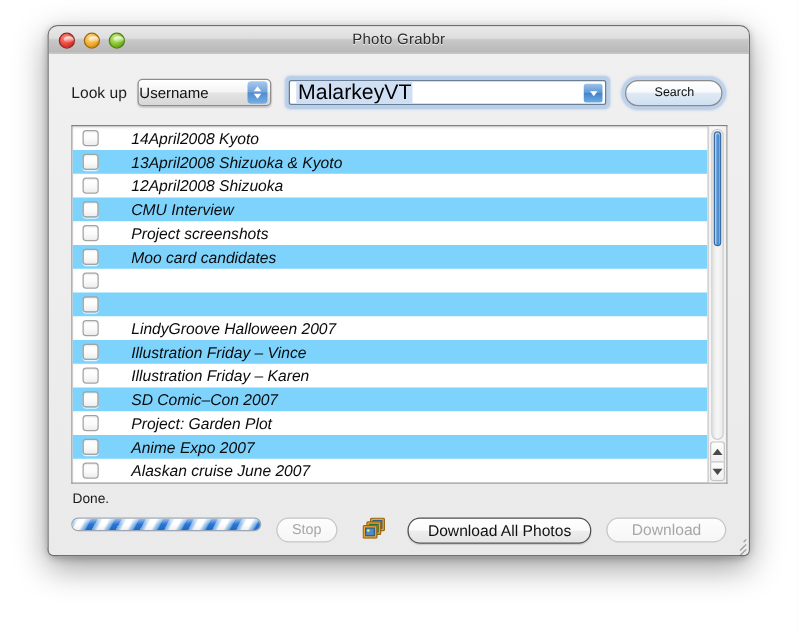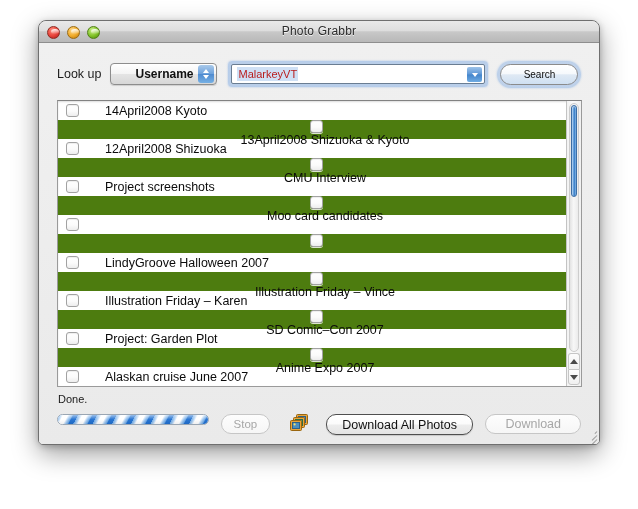--- a/index.html
+++ b/index.html
@@ -97,22 +97,21 @@
     margin-left: 9px;
     width: 107px; height: 22px;
     border-radius: 4px;
     border: 1px solid #8d8d8d;
     background: linear-gradient(to bottom,#ffffff 0%,#f4f4f4 48%,#e4e4e4 52%,#d7d7d7 100%);
     box-shadow: 0 1px 1px rgba(0,0,0,0.14), inset 0 1px 0 #ffffff;
     display: flex; align-items: center;
   }
   #popup-value {
     font-size: 12px; color: #101010;
-    margin-left: 24px;
-    font-weight: bold;
+    margin-left: 0;
   }
   #popup-arrows {
     position: absolute; right: 2px; top: 1px;
     width: 16px; height: 18px;
     border-radius: 3px;
     background: linear-gradient(to bottom,#a9c9ea 0%,#6fa3dc 48%,#4f8bd0 52%,#76b0e4 100%);
     display: flex; flex-direction: column;
     align-items: center; justify-content: center;
   }
   .arrow-up, .arrow-dn {
@@ -136,21 +135,21 @@
   #combo {
     position: relative;
     width: 100%; height: 100%;
     border-radius: 2px;
     border: 1px solid #6a7d92;
     background: #ffffff;
     display: flex; align-items: center;
     overflow: hidden;
   }
   #combo-text {
-    font-size: 11px; color: #b91c1c;
+    font-size: 17px; color: #000000;
     margin-left: 5px;
     background: #cfe0f5;
     padding: 1px 1px 1px 1px;
   }
   #combo-arrow {
     position: absolute; right: 2px; top: 2px;
     width: 15px; height: 15px;
     border-radius: 2px;
     background: linear-gradient(to bottom,#9cc2e8 0%,#5e97d6 48%,#4385cc 52%,#6fabe2 100%);
     display: flex; align-items: center; justify-content: center;
@@ -190,22 +189,23 @@
   #list-scroll {
     flex: 1 1 auto;
     overflow: hidden;
     position: relative;
   }
   .row {
     height: 19px;
     display: flex; align-items: center;
     font-size: 12.5px;
     color: #0b0b0b;
-  }
-  .row.alt { background: #4d7c0f; flex-direction: column; }
+    font-style: italic;
+  }
+  .row.alt { background: #7dd3fc; }
   .cb {
     width: 13px; height: 13px;
     margin-left: 8px;
     border-radius: 3px;
     border: 1px solid #a2a2a2;
     background: linear-gradient(to bottom,#ffffff 0%,#fbfbfb 55%,#ededed 100%);
     box-shadow: inset 0 1px 1px rgba(0,0,0,0.07), 0 1px 0 rgba(255,255,255,0.8);
     flex: 0 0 auto;
   }
   .row-label { margin-left: 26px; }

